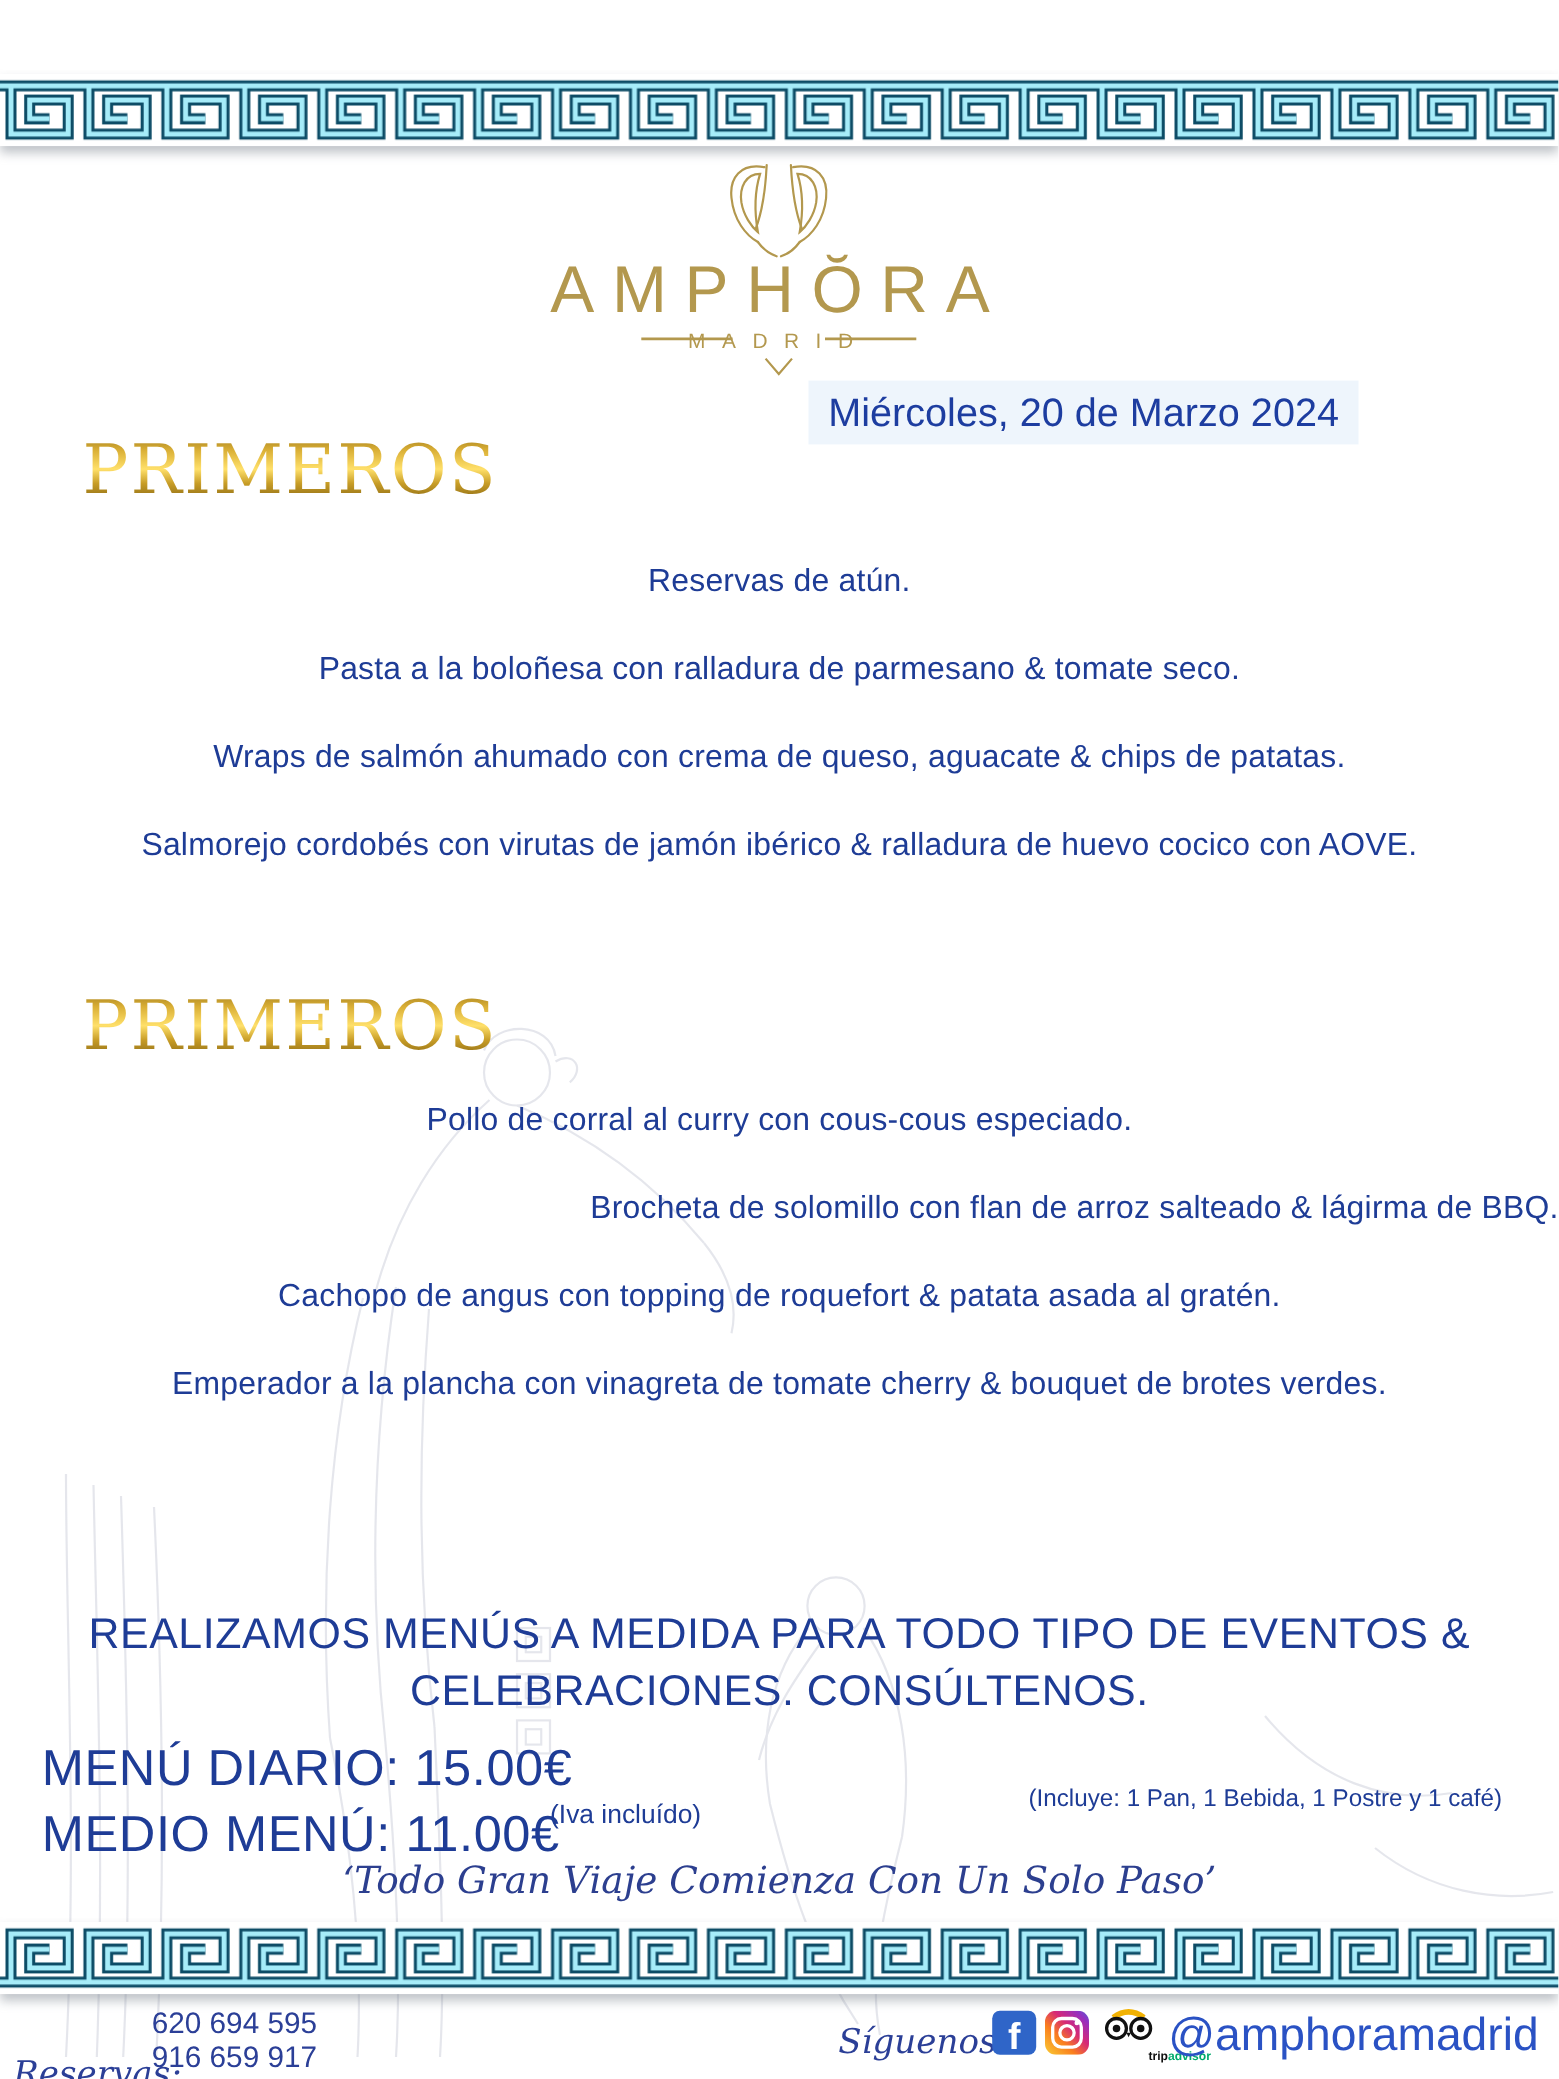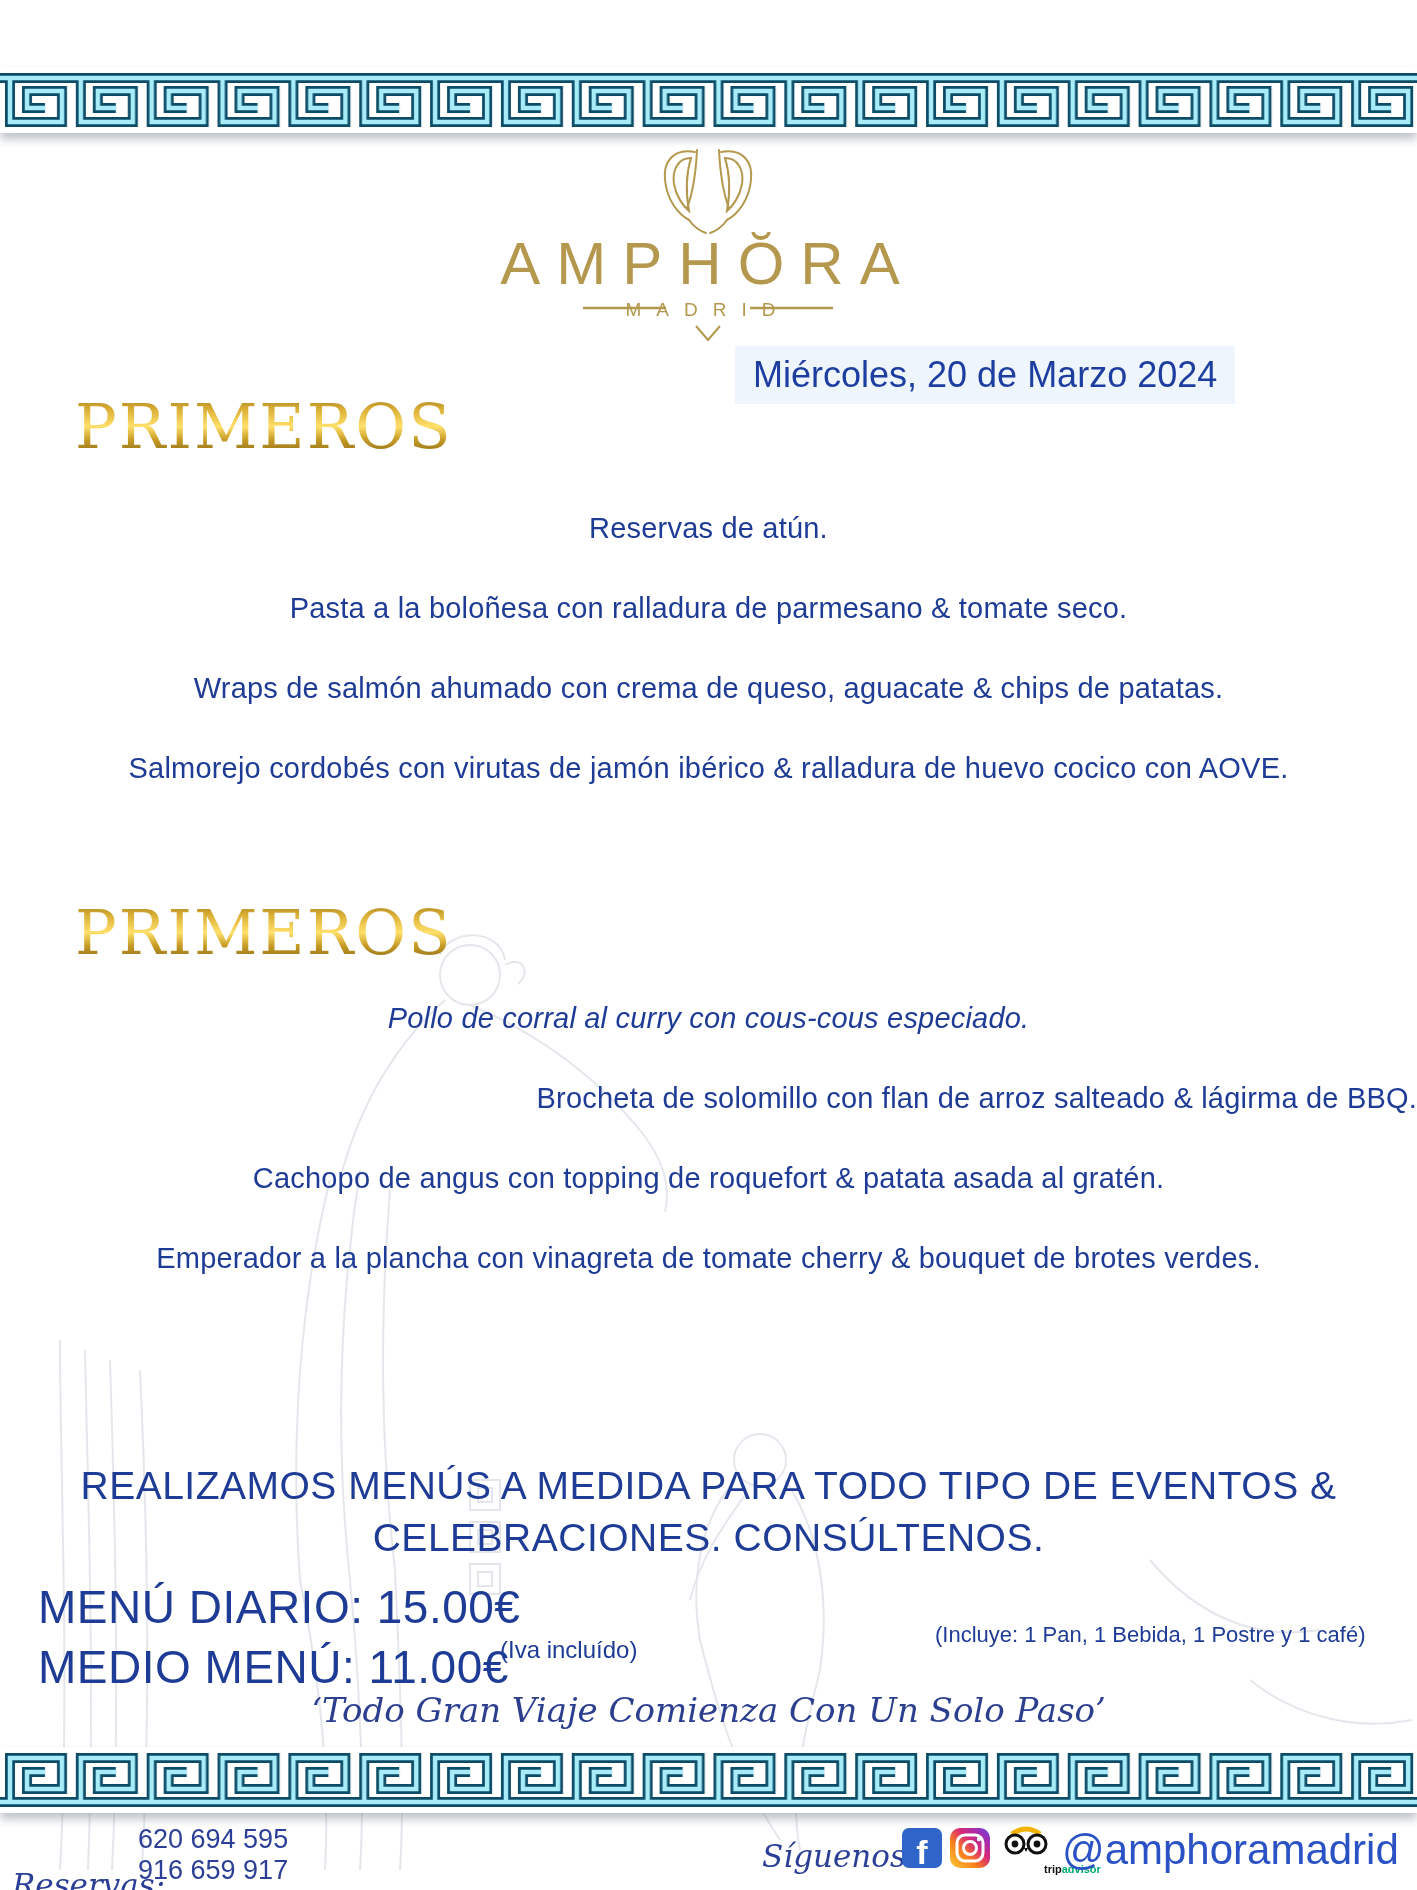--- a/index.html
+++ b/index.html
@@ -131,21 +131,21 @@
 
   <div class="abs date">Miércoles, 20 de Marzo 2024</div>
 
   <div class="abs gold-heading h-primeros">PRIMEROS</div>
   <div class="abs dish" style="top:512px;">Reservas de atún.</div>
   <div class="abs dish" style="top:592px;">Pasta a la boloñesa con ralladura de parmesano &amp; tomate seco.</div>
   <div class="abs dish" style="top:672px;">Wraps de salmón ahumado con crema de queso, aguacate &amp; chips de patatas.</div>
   <div class="abs dish" style="top:752px;">Salmorejo cordobés con virutas de jamón ibérico &amp; ralladura de huevo cocico con AOVE.</div>
 
   <div class="abs gold-heading h-segundos">PRIMEROS</div>
-  <div class="abs dish" style="top:1002px;font-style:italic;">Pollo de corral al curry con cous-cous especiado.</div>
+  <div class="abs dish" style="top:1002px;">Pollo de corral al curry con cous-cous especiado.</div>
   <div class="abs dish" style="top:1082px;text-align:right;">Brocheta de solomillo con flan de arroz salteado &amp; lágirma de BBQ.</div>
   <div class="abs dish" style="top:1162px;">Cachopo de angus con topping de roquefort &amp; patata asada al gratén.</div>
   <div class="abs events">
     <div>REALIZAMOS MENÚS A MEDIDA PARA TODO TIPO DE EVENTOS &amp;</div>
     <div>CELEBRACIONES. CONSÚLTENOS.</div>
   </div>
 
   <div class="abs dish" style="top:1242px;">Emperador a la plancha con vinagreta de tomate cherry &amp; bouquet de brotes verdes.</div>
 
   <div class="abs price-line" style="top:1580px;">MENÚ DIARIO: 15.00€</div>

